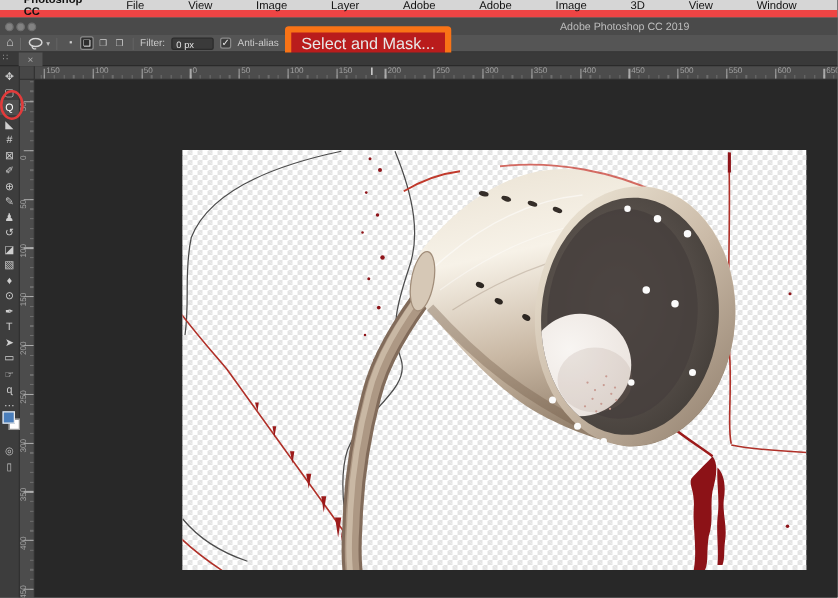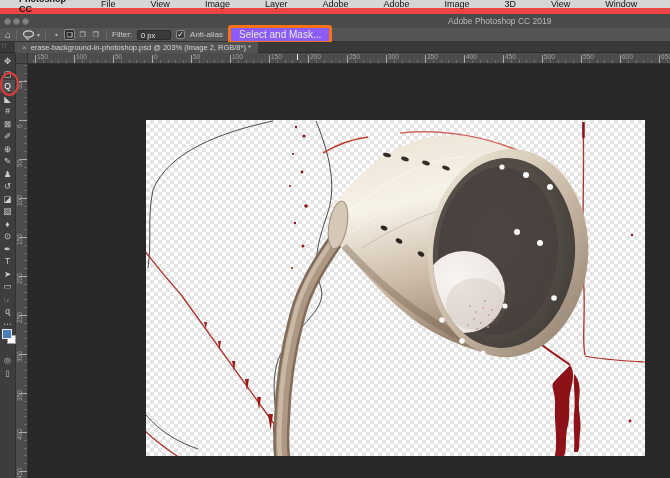--- a/index.html
+++ b/index.html
@@ -29,22 +29,22 @@
   .osep { width:1px; height:10px; background:#3c3c3c; border-right:1px solid #6a6a6a; }
   #home-icon { font-size:10px; color:#d5d5d5; line-height:10px; }
   .chev { font-size:6px; color:#bbb; }
   .mode-btn { width:11px; height:11px; display:flex; align-items:center; justify-content:center;
     font-size:7px; color:#cfcfcf; border-radius:2px; }
   .mode-btn.active { background:#2e2e2e; border:1px solid #8a8a8a; color:#fff; }
   #feather-input { width:34px; height:10px; background:#3a3a3a; border:1px solid #2b2b2b;
     border-radius:2px; color:#e2e2e2; font-size:7.5px; line-height:9px; padding:0 3px; }
   #aa-box { width:9px; height:9px; background:#3c3c3c; border:1px solid #8a8a8a; border-radius:2px;
     color:#e8e8e8; font-size:8px; line-height:8px; text-align:center; }
-  #select-mask-btn { background:#8b5cf6; border:3px solid #f97316; border-radius:3px;
-    color:#e8e8e8; font-size:10px; padding:1px 8px; }
+  #select-mask-btn { background:#b91c1c; border:5px solid #f97316; border-radius:3px;
+    color:#e8e8e8; font-size:13px; padding:1px 8px; }
 
   
   #tabbar { left:0; top:42px; width:670px; height:11px; background:#393939;
     border-bottom:1px solid #2a2a2a; }
   #panel-dots { position:absolute; left:2px; top:0px; font-size:7px; color:#9a9a9a; }
   #doc-tab { position:absolute; left:15px; top:0; height:11px; background:#535353;
     display:flex; align-items:center; gap:4px; padding:0 7px; font-size:7.5px; color:#d6d6d6; }
   #tab-close { color:#aaa; font-size:8px; }
 
   
@@ -147,21 +147,20 @@
     <span id="feather-input">0 px</span>
     <span id="aa-box">✓</span>
     <span>Anti-alias</span>
     <span id="select-mask-btn">Select and Mask...</span>
   </div>
 
   <div id="tabbar" class="abs">
     <span id="panel-dots">∷</span>
     <span id="doc-tab">
       <span id="tab-close">×</span>
-      <span>erase-background-in-photoshop.psd @ 203% (Image 2, RGB/8*) *</span>
     </span>
   </div>
 
   <div id="ruler-corner" class="abs"></div>
   <div id="ruler-h" class="abs">
       <span class="hlabel" style="left: 7px;">150</span>
       <span class="hlabel" style="left: 46px;">100</span>
       <span class="hlabel" style="left: 85px;">50</span>
       <span class="hlabel" style="left: 124px;">0</span>
       <span class="hlabel" style="left: 163px;">50</span>

